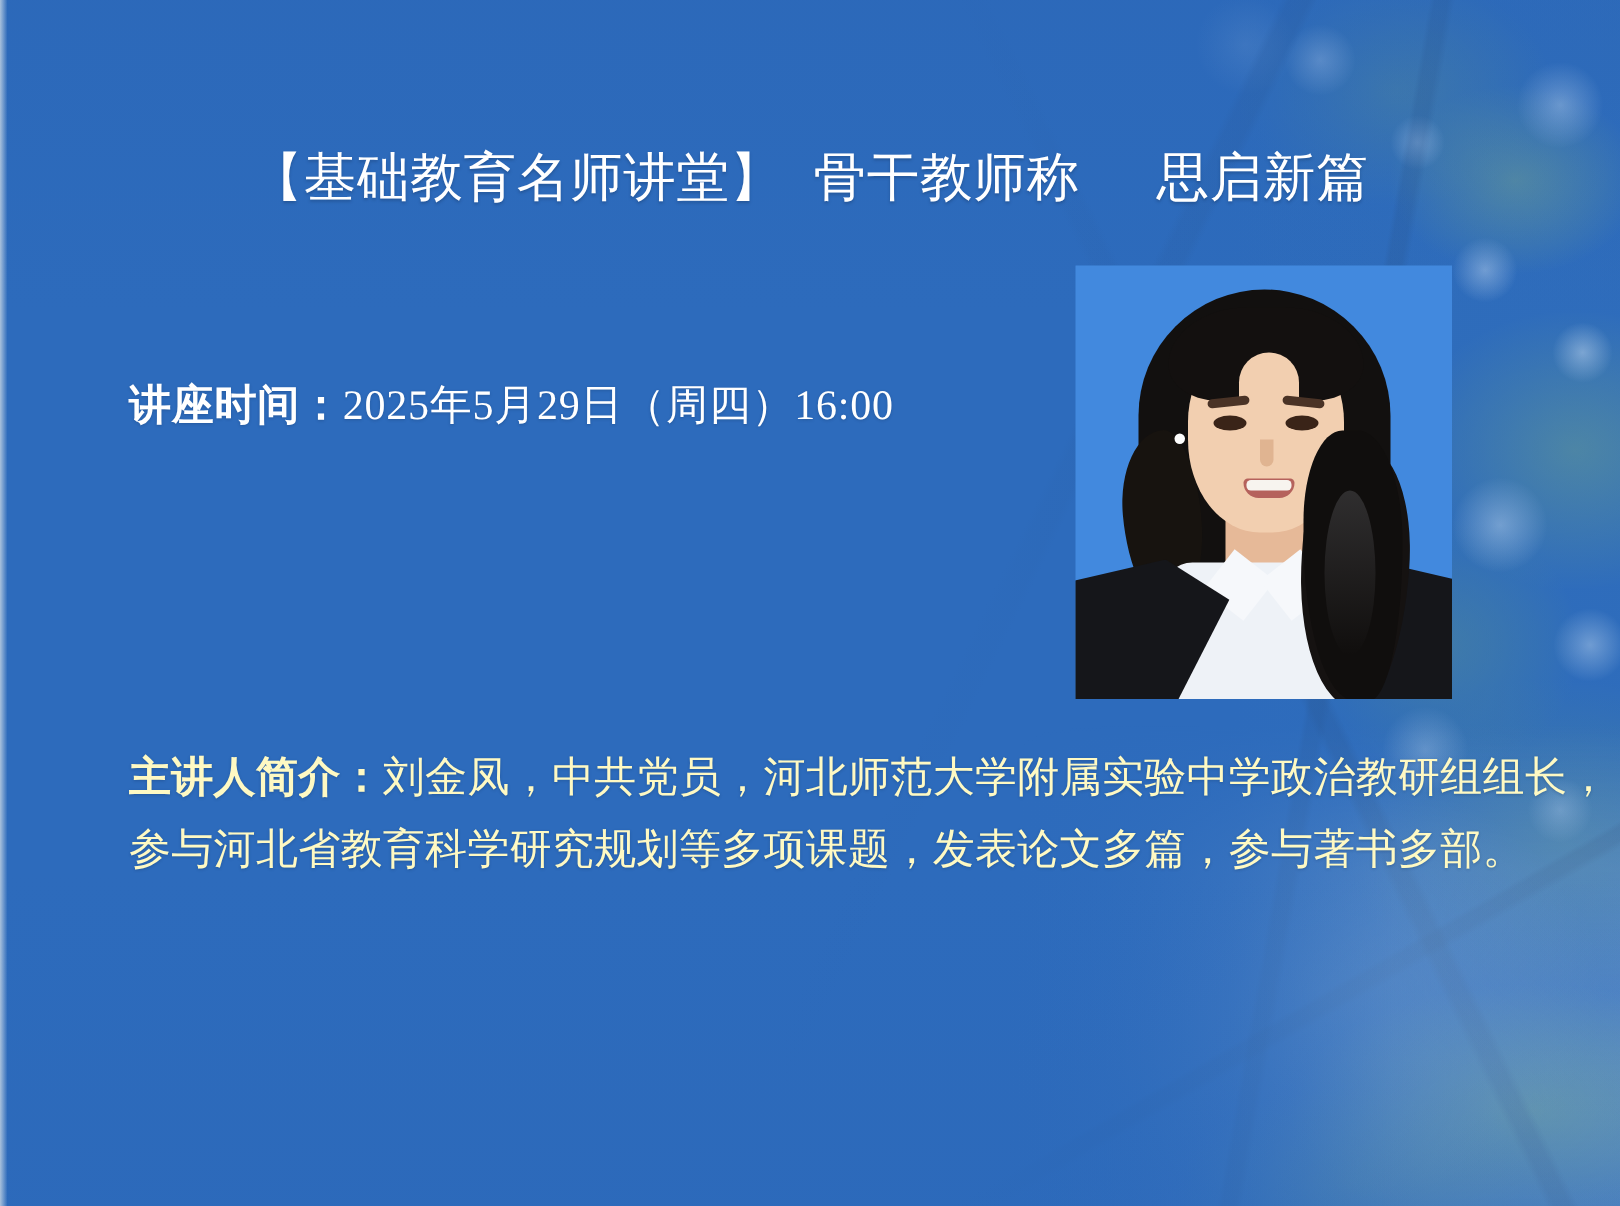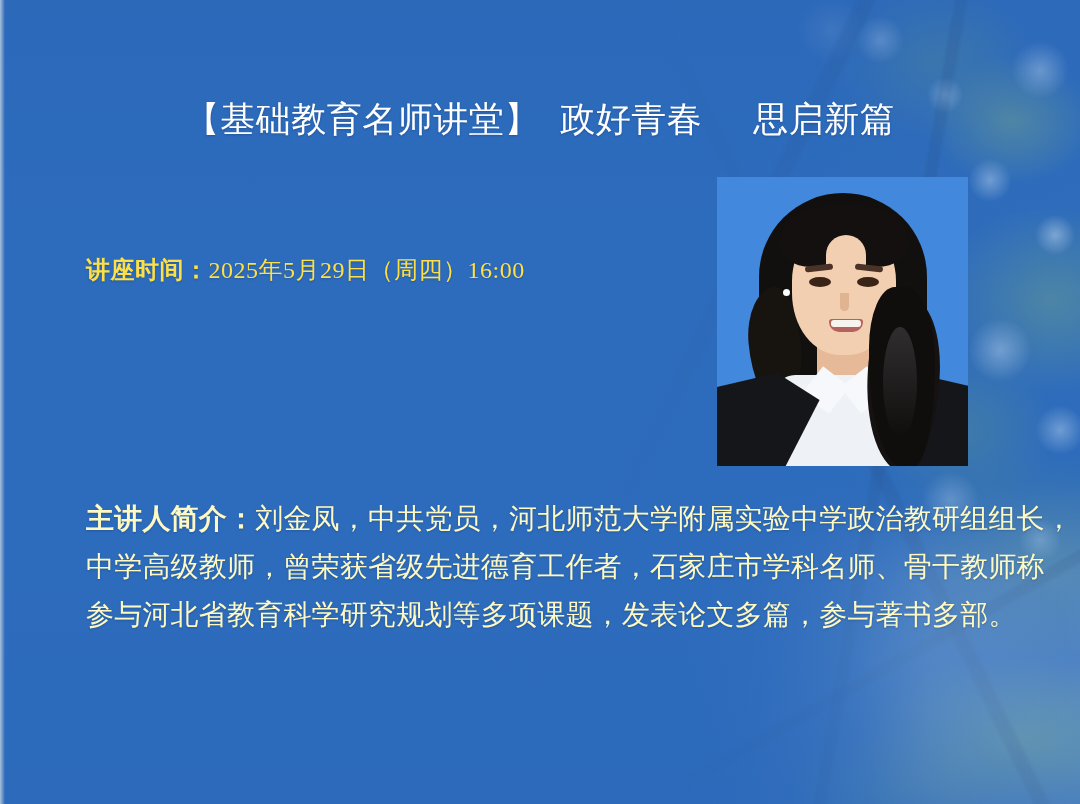--- a/index.html
+++ b/index.html
@@ -161,22 +161,22 @@
   }
   .p-hair-shine{
     position:absolute;left:166px;top:150px;width:34px;height:110px;
     background:linear-gradient(180deg, rgba(120,120,125,.30), rgba(120,120,125,0));
     border-radius:50%;
   }
 
   
   .info{
     position:absolute;left:86px;top:248px;
-    color:#fde047;
-    font-size:24px;
+    color:#ffffff;
+    font-size:28px;
     line-height:45px;
     letter-spacing:.5px;
     white-space:nowrap;
     text-shadow:0 1px 2px rgba(20,50,90,.30);
   }
   .info .row{display:block;}
   .info .lbl{font-weight:700;}
   .info .val{font-weight:400;}
 
   
@@ -197,21 +197,21 @@
 <div id="poster">
 
   <div class="bg-layer bg-foliage"></div>
   <div class="bg-layer bg-blossom"></div>
   <div class="bg-layer bg-branches"></div>
   <div class="bg-layer bg-pavement"></div>
   <div class="bg-layer bg-tint"></div>
   <div class="bg-layer bg-tint2"></div>
   <div class="bg-edge-left"></div>
 
-  <div class="title">【基础教育名师讲堂】  政好青春     思启新篇</div>
+  <div class="title">【基础教育名师讲堂】  骨干教师称     思启新篇</div>
 
   <div class="portrait">
     <div class="p-hair-back"></div>
     <div class="p-hair-wave-l"></div>
     <div class="p-neck"></div>
     <div class="p-shirt"></div>
     <div class="p-collar-l"></div>
     <div class="p-collar-r"></div>
     <div class="p-jacket-l"></div>
     <div class="p-jacket-r"></div>
@@ -231,17 +231,16 @@
     <div class="p-hair-front"></div>
     <div class="p-hair-shine"></div>
   </div>
 
   <div class="info">
     <span class="row"><span class="lbl">讲座时间：</span><span class="val">2025年5月29日（周四）16:00</span></span>
   </div>
 
   <div class="bio">
     <span class="line"><span class="lbl">主讲人简介：</span><span>刘金凤，中共党员，河北师范大学附属实验中学政治教研组组长，</span></span>
-    <span class="line"><span>中学高级教师，曾荣获省级先进德育工作者，石家庄市学科名师、骨干教师称</span></span>
     <span class="line"><span>参与河北省教育科学研究规划等多项课题，发表论文多篇，参与著书多部。</span></span>
   </div>
 
 </div>
 
 </body></html>

